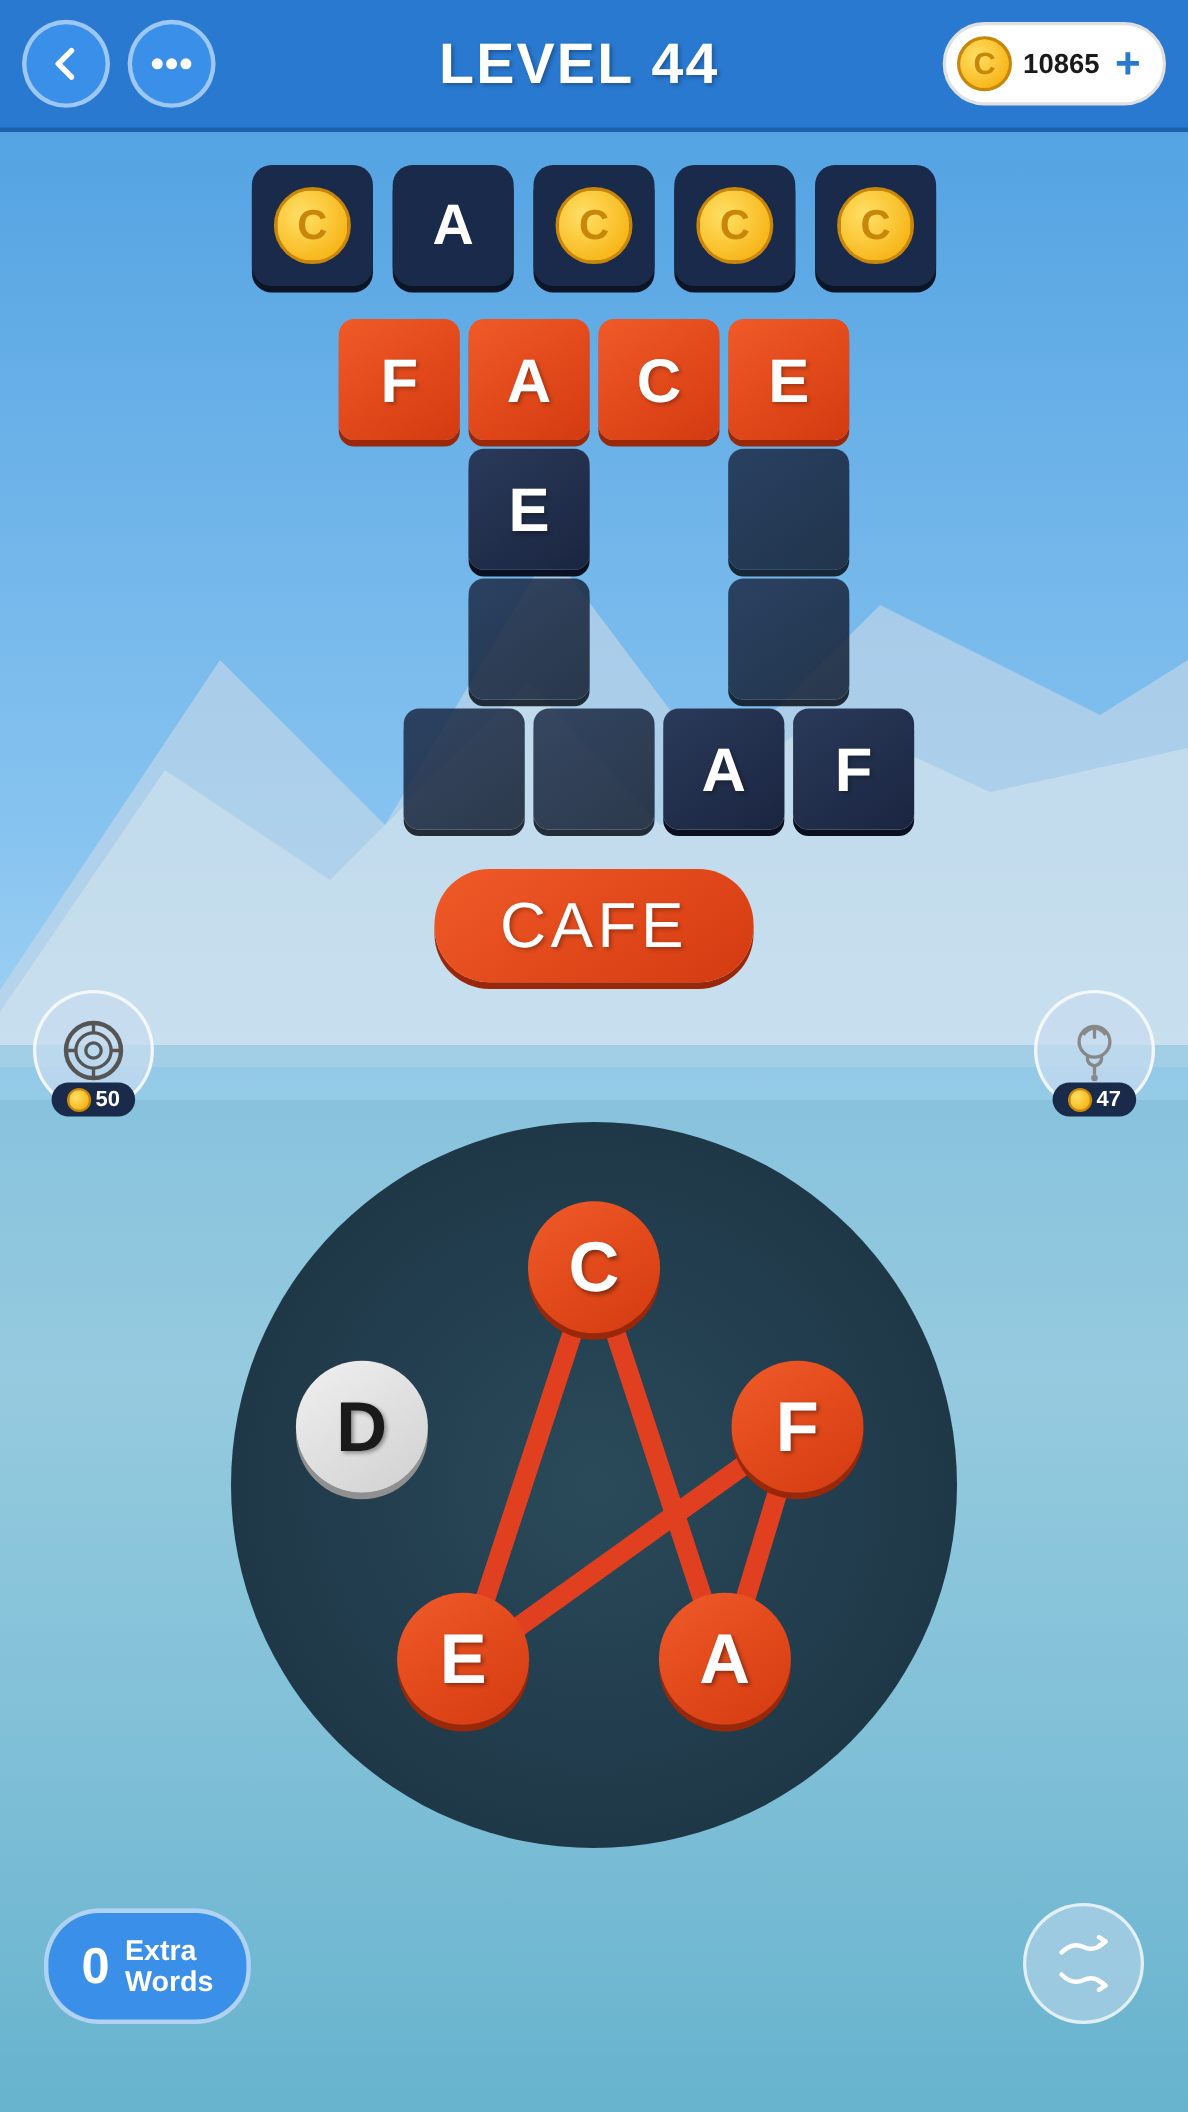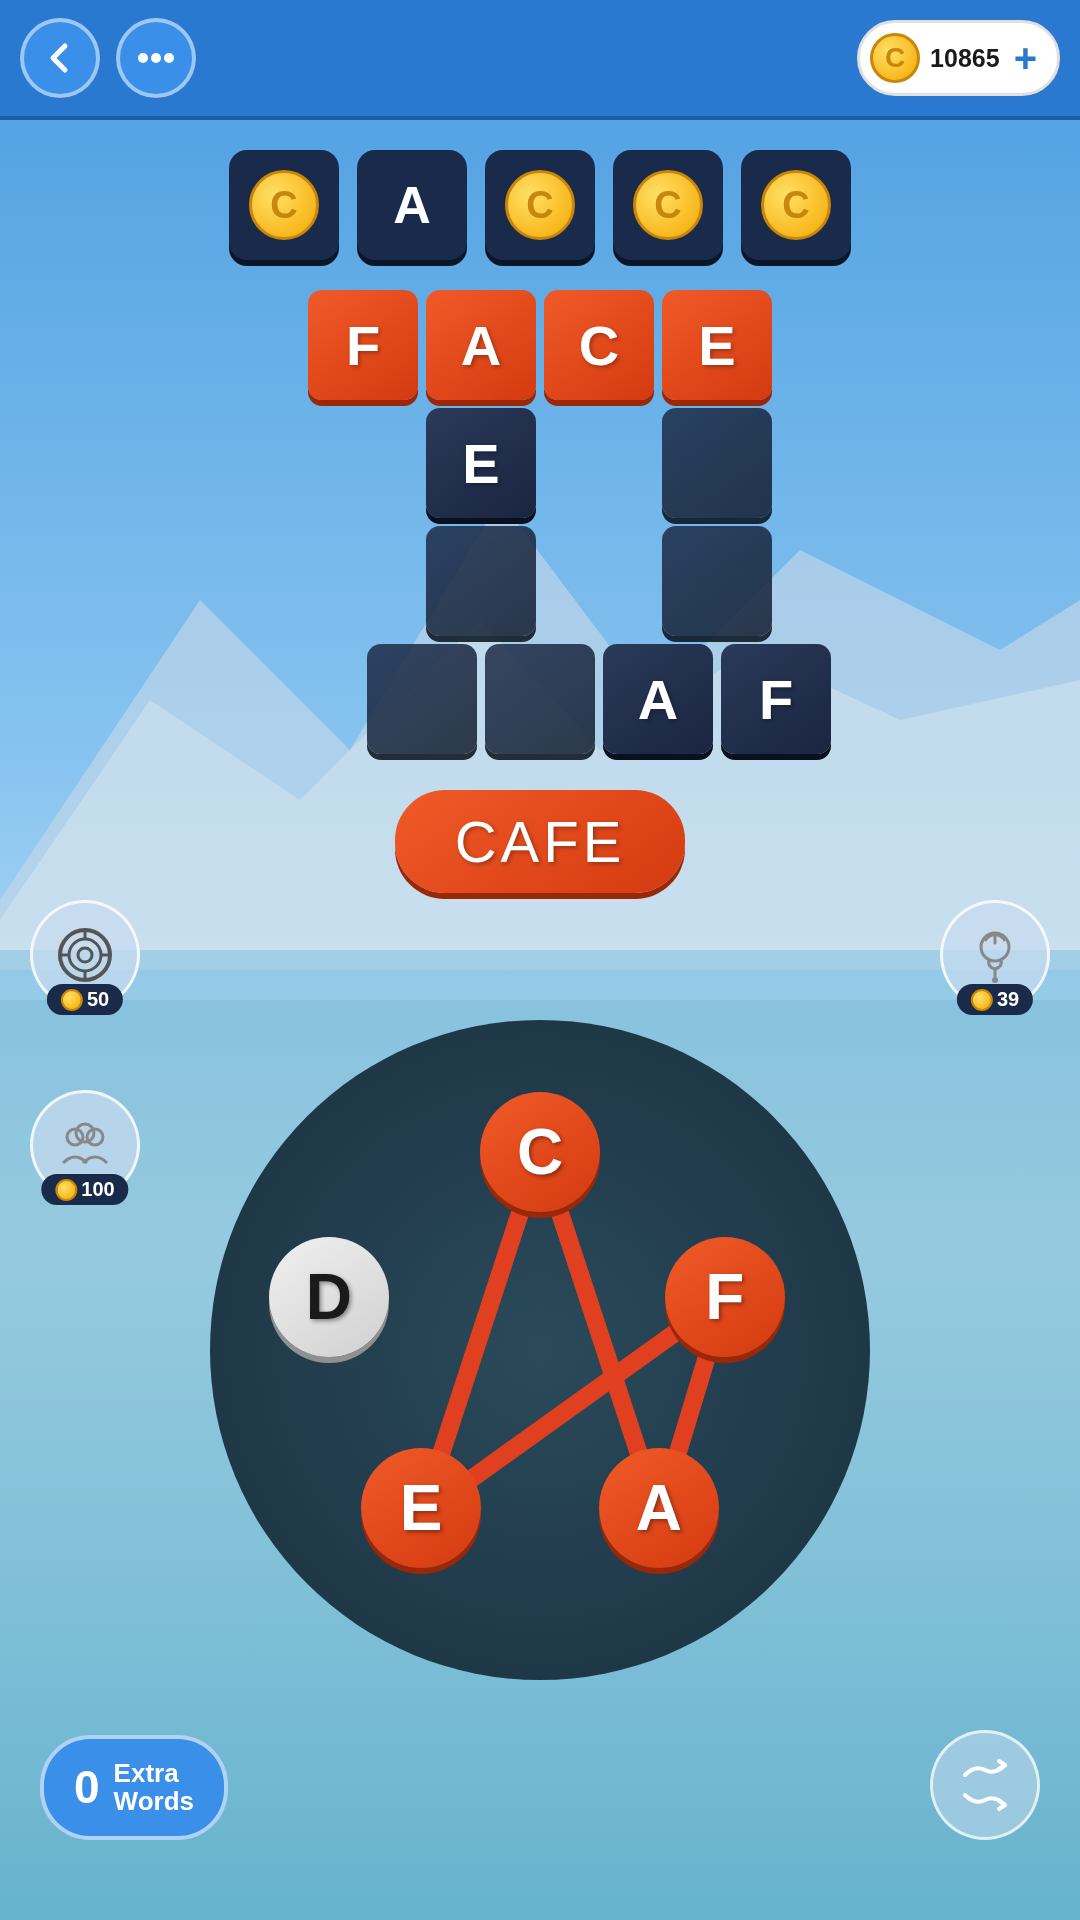--- a/index.html
+++ b/index.html
@@ -351,20 +351,21 @@
       </svg>
     </div>
     <div class="btn-circle">
       <svg width="40" height="14" viewBox="0 0 40 14" fill="none">
         <circle cx="7" cy="7" r="5" fill="white"></circle>
         <circle cx="20" cy="7" r="5" fill="white"></circle>
         <circle cx="33" cy="7" r="5" fill="white"></circle>
       </svg>
     </div>
   </div>
+  <div class="header-title">LEVEL 44</div>
   <div class="coins-badge">
     <div class="coin-icon">C</div>
     <span class="coins-text">10865</span>
     <span class="coins-text" style="color:#2979d0; font-size:40px; font-weight:900; margin-left:4px;">+</span>
   </div>
 </div>
 
 <div class="reward-row">
   <div class="reward-tile">
     <div class="coin-icon">C</div>
@@ -432,51 +433,36 @@
         <line x1="30" y1="45" x2="30" y2="55" stroke="#555" stroke-width="3"></line>
         <line x1="5" y1="30" x2="15" y2="30" stroke="#555" stroke-width="3"></line>
         <line x1="45" y1="30" x2="55" y2="30" stroke="#555" stroke-width="3"></line>
       </svg>
       <div class="powerup-cost">
         <div class="powerup-cost-coin"></div>
         <span class="powerup-cost-text">50</span>
       </div>
     </div>
   </div>
-  <div style="position:relative; margin-top:30px;">
-    <div class="powerup-btn">
-      <svg width="60" height="60" viewBox="0 0 60 60" fill="none">
-        <circle cx="20" cy="22" r="8" stroke="#888" stroke-width="3" fill="none"></circle>
-        <circle cx="40" cy="22" r="8" stroke="#888" stroke-width="3" fill="none"></circle>
-        <circle cx="30" cy="18" r="9" stroke="#888" stroke-width="3" fill="none"></circle>
-        <path d="M8 48 Q20 36 32 48" stroke="#888" stroke-width="3" fill="none"></path>
-        <path d="M28 48 Q40 36 52 48" stroke="#888" stroke-width="3" fill="none"></path>
-      </svg>
-      <div class="powerup-cost">
-        <div class="powerup-cost-coin"></div>
-        <span class="powerup-cost-text">100</span>
-      </div>
-    </div>
-  </div>
 </div>
 
 <div class="power-ups-right">
   <div style="position:relative;">
     <div class="powerup-btn">
       <svg width="60" height="60" viewBox="0 0 60 60" fill="none">
         <circle cx="30" cy="22" r="14" stroke="#888" stroke-width="3" fill="none"></circle>
         <path d="M24 34 Q22 42 30 44 Q38 42 36 34" stroke="#888" stroke-width="3" fill="none"></path>
         <line x1="30" y1="44" x2="30" y2="52" stroke="#888" stroke-width="3"></line>
         <circle cx="30" cy="55" r="3" fill="#888"></circle>
         <line x1="30" y1="12" x2="30" y2="18" stroke="#888" stroke-width="3" stroke-linecap="round"></line>
         <path d="M20 16 Q24 10 30 10 Q36 10 40 16" stroke="#888" stroke-width="2.5" fill="none"></path>
       </svg>
       <div class="powerup-cost">
         <div class="powerup-cost-coin"></div>
-        <span class="powerup-cost-text">39</span>
+        <span class="powerup-cost-text">47</span>
       </div>
     </div>
   </div>
 </div>
 
 <div class="letter-wheel">
   <svg class="wheel-svg" viewBox="0 0 660 660" xmlns="http://www.w3.org/2000/svg">
 
     <line x1="330" y1="132" x2="211" y2="495" stroke="#e04020" stroke-width="18" stroke-linecap="round"></line>
     <line x1="515" y1="277" x2="449" y2="495" stroke="#e04020" stroke-width="18" stroke-linecap="round"></line>

